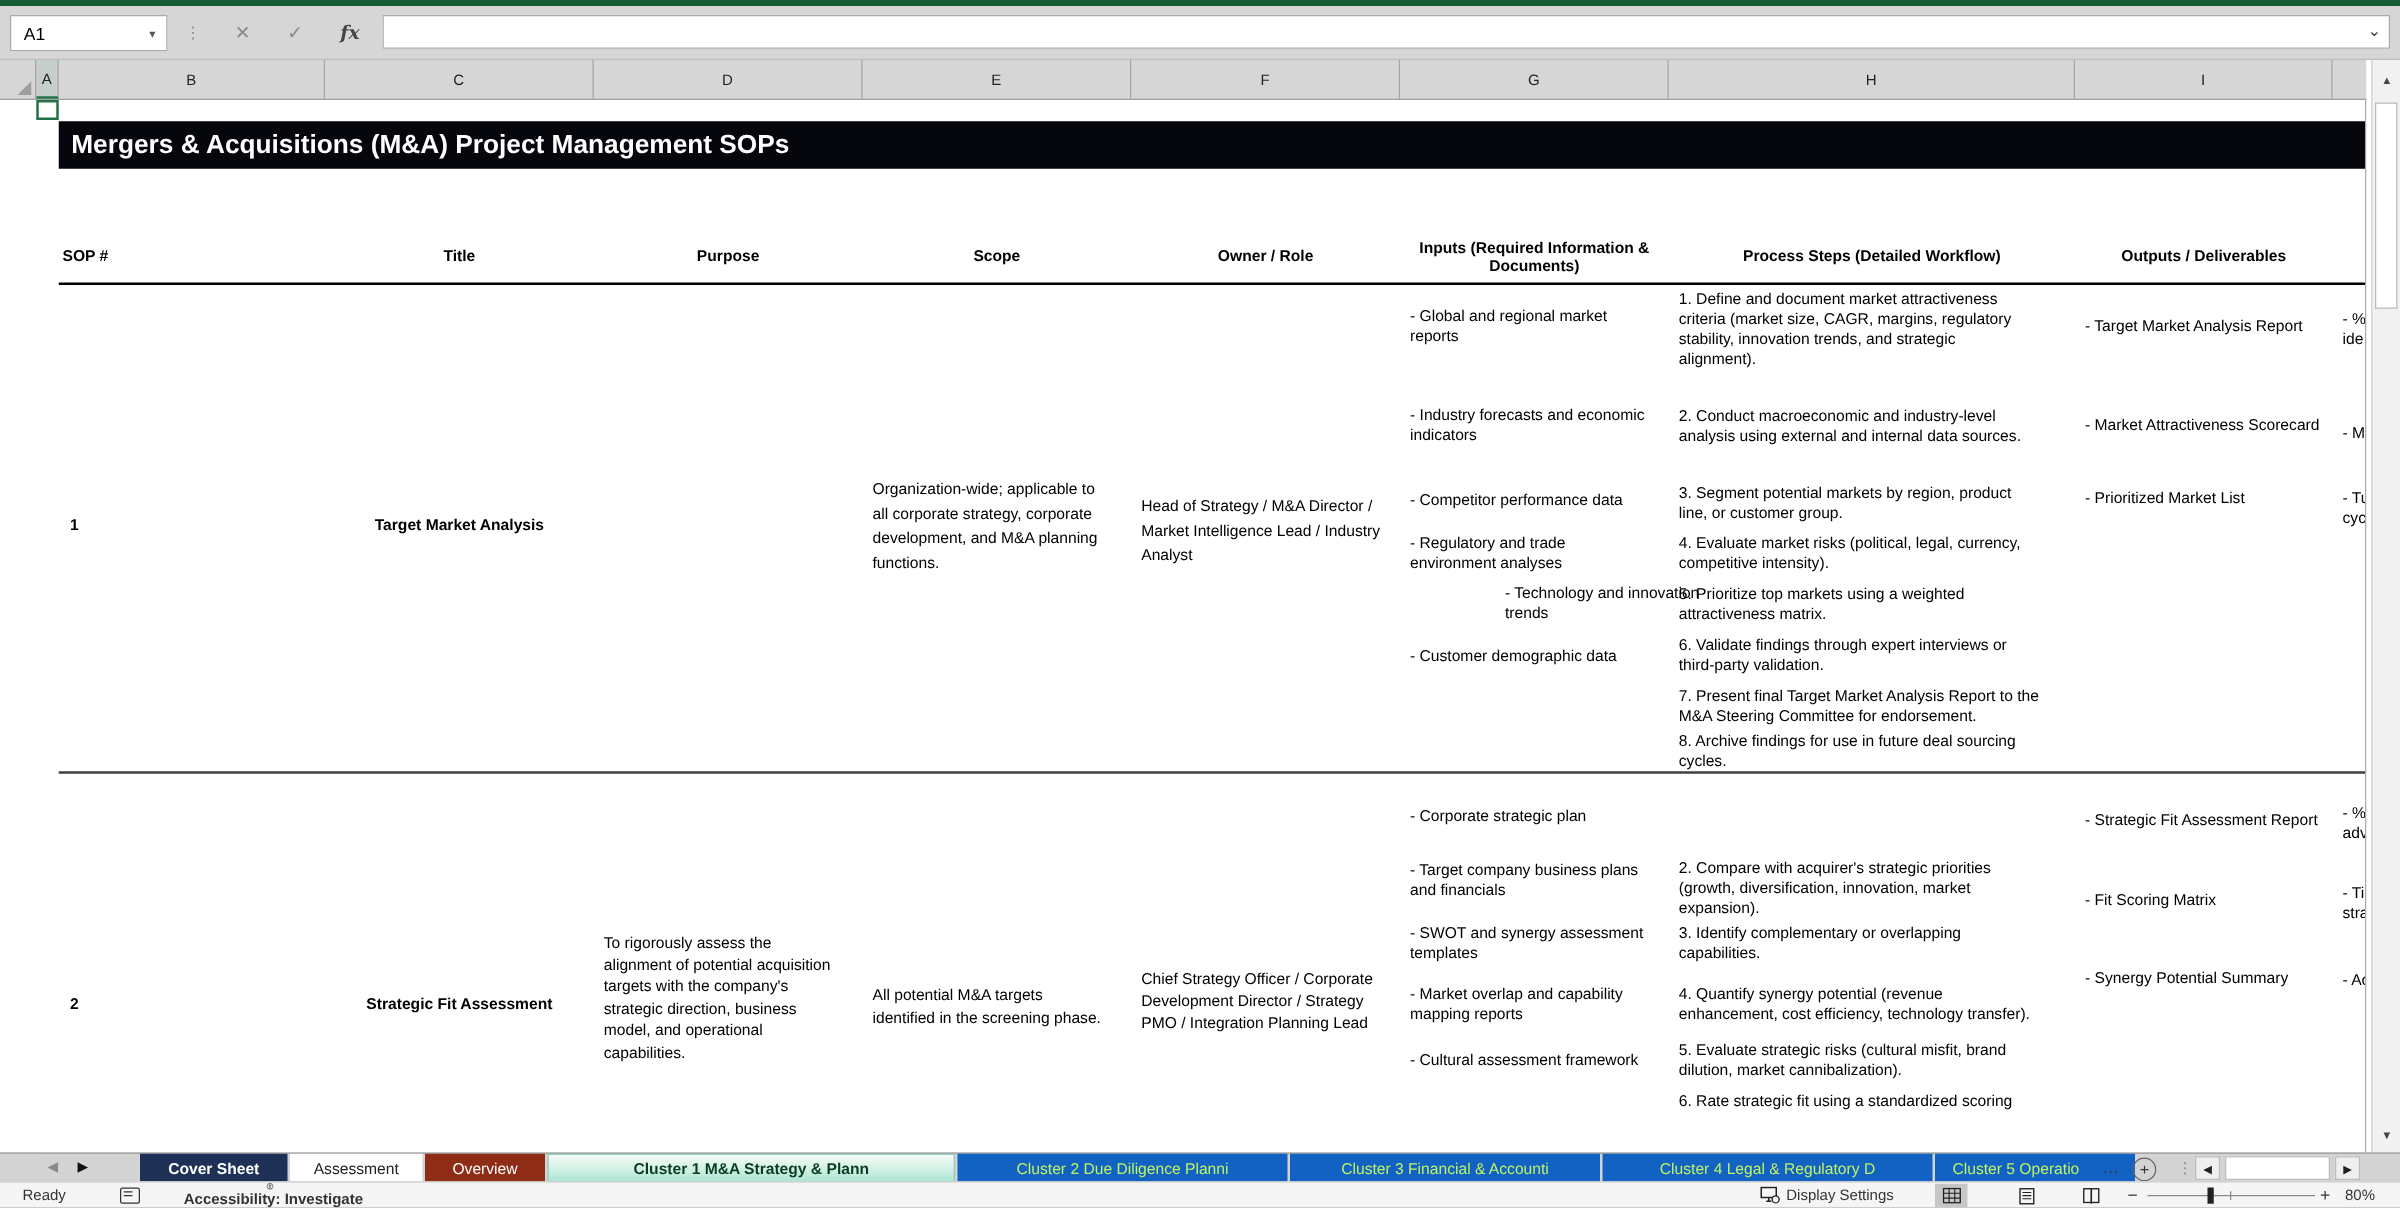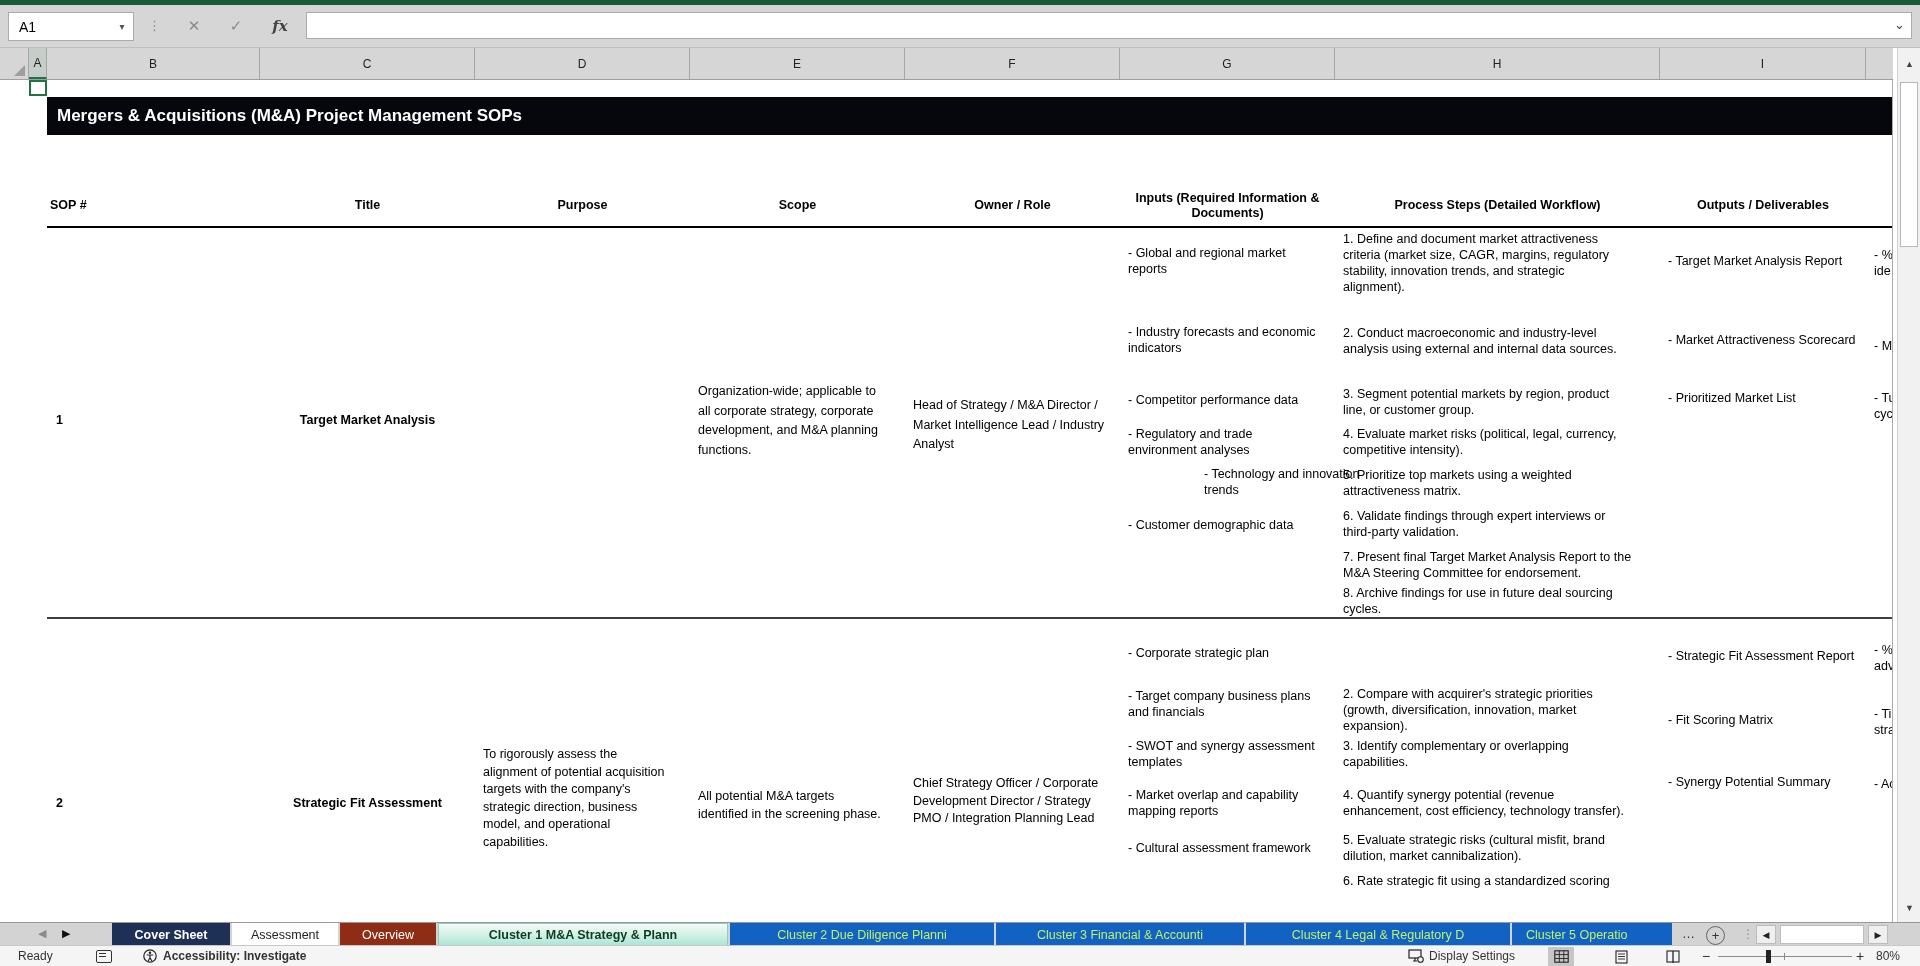--- a/index.html
+++ b/index.html
@@ -23,21 +23,21 @@
   .corner{position:relative;}
   .corner .tri{position:absolute;right:3px;bottom:3px;width:0;height:0;border-left:11px solid transparent;border-bottom:11px solid #9E9E9E;}
   
   .row-gutter{position:absolute;left:0;top:80px;width:29px;background:#D6D6D6;border-right:1px solid #9E9E9E;box-sizing:border-box;}
   .rg{display:flex;align-items:center;justify-content:center;font-size:11.5px;color:#222;border-bottom:1px solid #ACACAC;box-sizing:border-box;}
   .rg.sel{background:#C6CEC9;border-right:2px solid #217346;}
   
   #gridArea{position:absolute;left:0;top:80px;width:1893px;height:842px;background:#fff;overflow:hidden;border-right:1px solid #ABABAB;box-sizing:border-box;}
   .cellsel{position:absolute;left:29px;top:0px;width:18px;height:16px;border:2px solid #217346;box-sizing:border-box;}
   .banner-black{position:absolute;left:47px;top:17px;width:1846px;height:38px;background:#06070C;color:#fff;
-      font-size:17px;font-weight:bold;line-height:38px;padding-left:10px;box-sizing:border-box;white-space:nowrap;}
+      font-size:21px;font-weight:bold;line-height:38px;padding-left:10px;box-sizing:border-box;white-space:nowrap;}
   .banner-blue{position:absolute;left:47px;top:55px;width:1846px;height:27px;background:#1A86C8;color:#fff;
       font-size:13.5px;font-weight:bold;line-height:27px;padding-left:10px;box-sizing:border-box;white-space:nowrap;}
   .hrow{position:absolute;top:103px;height:45px;display:flex;align-items:center;justify-content:center;text-align:center;
       font-size:12.5px;font-weight:bold;line-height:15px;white-space:pre-line;}
   .hrow.left{justify-content:flex-start;text-align:left;}
   .hline{position:absolute;left:47px;top:146px;width:1846px;height:2px;background:#000;}
   .blockline{position:absolute;left:47px;top:537px;width:1846px;height:2px;background:#3F3F3F;}
   .txt{position:absolute;font-size:12.5px;line-height:16px;white-space:pre-line;}
   .mid{line-height:19.5px;}
   .mid2{line-height:17.5px;}
@@ -252,40 +252,40 @@
     <div class="vs-btn" style="top:848px;">▼</div>
   </div>
 
   <div class="tabbar">
     <div class="tab-nav" style="left:38px;color:#8a8a8a;">◀</div>
     <div class="tab-nav" style="left:62px;color:#111;">▶</div>
     <div class="tabs">
       <div class="tab navy" style="width:118px;">Cover Sheet</div>
       <div class="tab plain" style="width:106px;">Assessment</div>
       <div class="tab red" style="width:96px;">Overview</div>
-      <div class="tab active" style="width:290px;">Cluster 1  M&amp;A Strategy &amp; Plann</div>
+      <div class="tab active" style="width:326px;">Cluster 1  M&amp;A Strategy &amp; Plann</div>
       <div class="tab blue" style="width:264px;">Cluster 2  Due Diligence Planni</div>
       <div class="tab blue" style="width:248px;">Cluster 3  Financial &amp; Accounti</div>
       <div class="tab blue" style="width:264px;">Cluster 4  Legal &amp; Regulatory D</div>
       <div class="tab blue" style="width:160px;justify-content:flex-start;padding-left:14px;">Cluster 5  Operatio</div>
     </div>
     <div class="tab-ellipsis">…</div>
     <div class="add-sheet">+</div>
     <div class="tb-sep">⋮</div>
     <div class="hs-btn" style="left:1756px;">◀</div>
     <div class="hs-thumb"></div>
     <div class="hs-btn" style="left:1868px;">▶</div>
   </div>
 
   <div class="statusbar">
     <div class="sb-item" style="left:18px;">Ready</div>
     <div class="sb-item" style="left:96px;">
         <span class="macro-icon"></span>
       </div>
-    <div class="sb-item" style="left:142px;">
+    <div class="sb-item" style="left:142px;flex-direction:column;">
       <svg width="16" height="16" viewBox="0 0 16 16">
         <circle cx="8" cy="8" r="6.2" fill="none" stroke="#222" stroke-width="1.2"></circle>
         <circle cx="8" cy="4.8" r="1.2" fill="#222"></circle>
         <path d="M4.8 7 L11.2 7 M8 7 L8 10 M8 10 L6 13 M8 10 L10 13" stroke="#222" stroke-width="1.2" fill="none"></path>
       </svg>
       <span style="font-weight:bold;margin-left:5px;">Accessibility: Investigate</span>
     </div>
 
     <div class="sb-item" style="left:1408px;">
       <svg width="16" height="14" viewBox="0 0 16 14">

